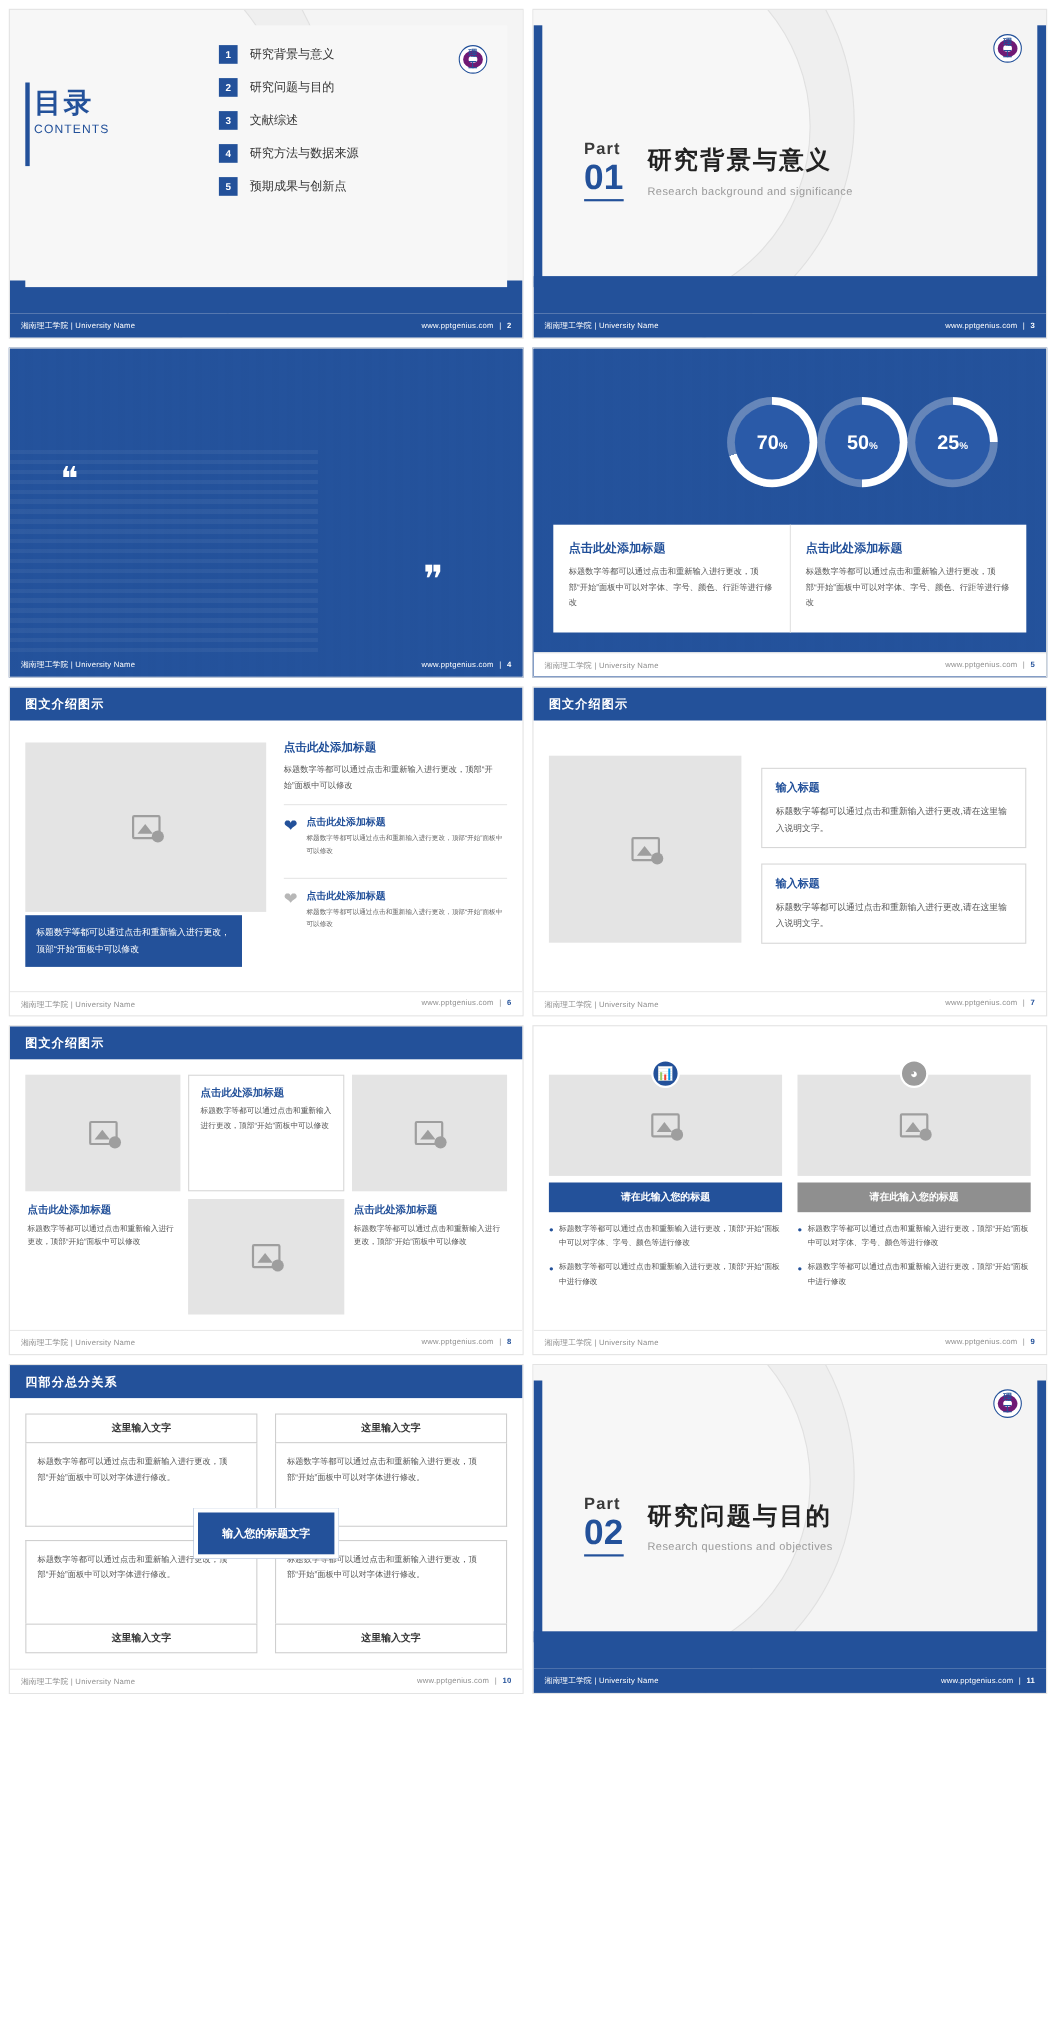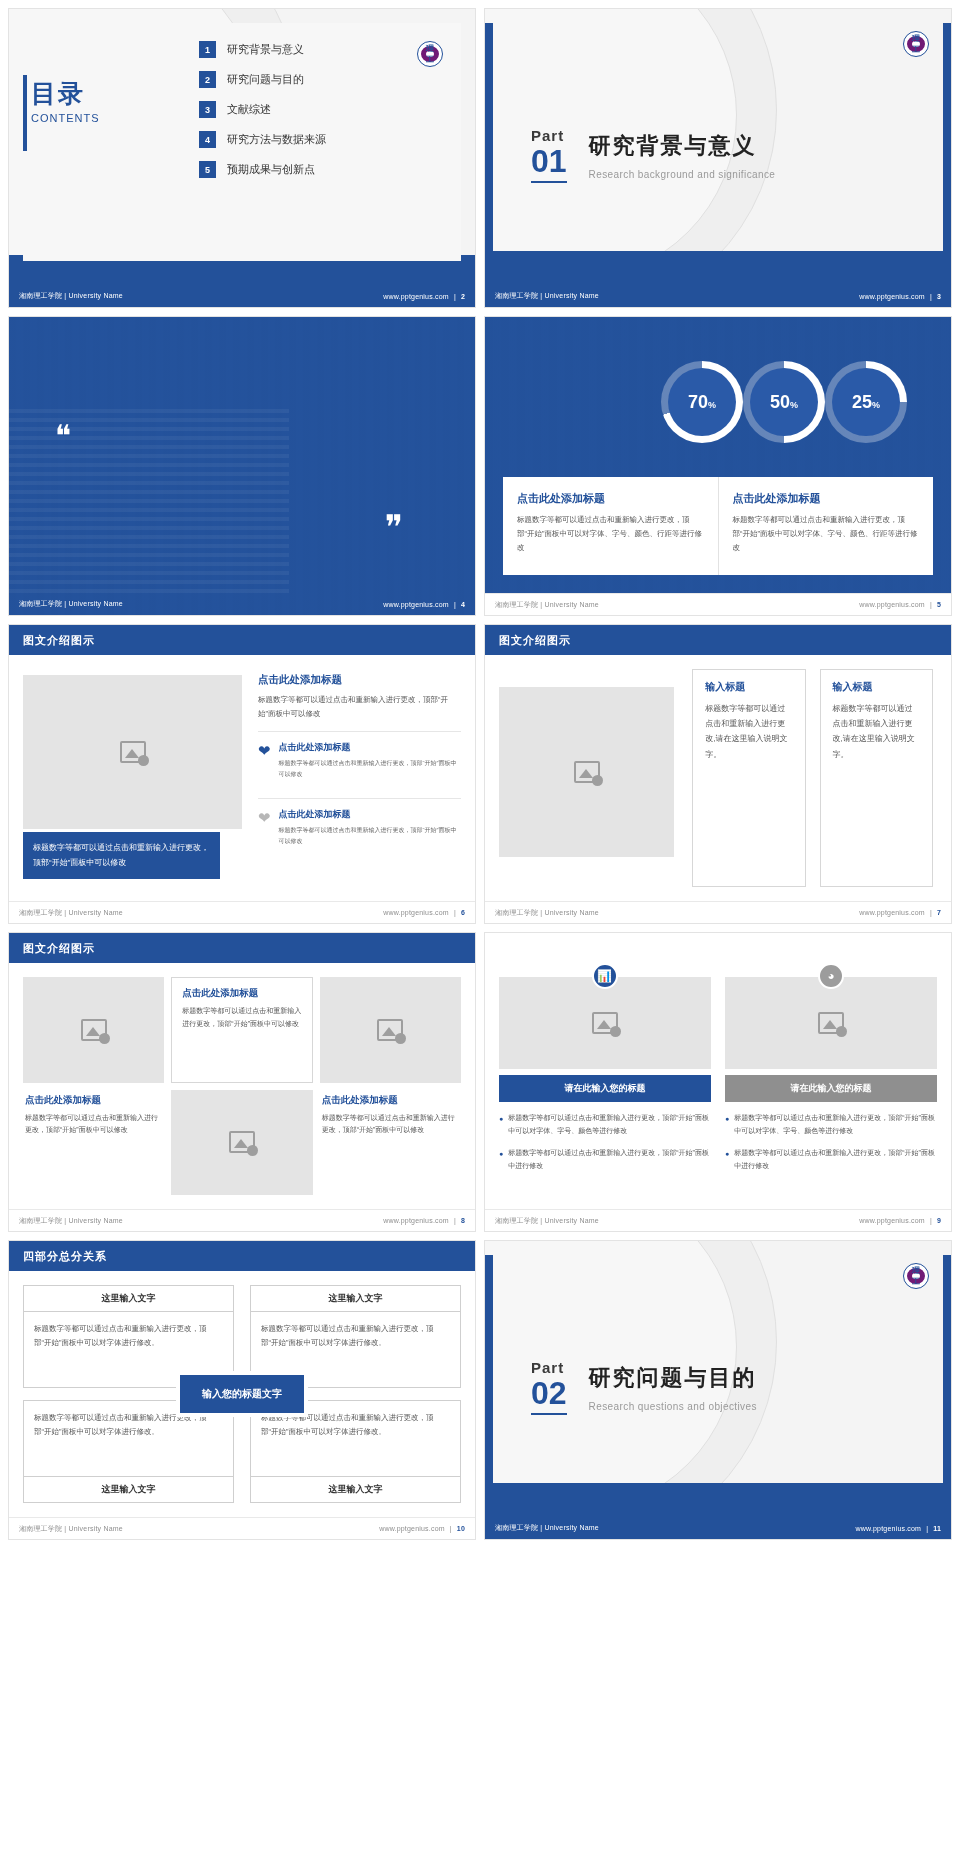--- a/index.html
+++ b/index.html
@@ -168,21 +168,21 @@
   .s6-p { font-size: 7.5px; color: #555; line-height: 1.85; }
   .s6-row { display: flex; gap: 8px; align-items: flex-start; padding: 9px 0; border-top: 1px solid #e6e6e6; margin-top: 10px; }
   .s6-row .ic { color: #23519a; font-size: 15px; line-height: 1; margin-top: 2px; }
   .s6-row .ic.grey { color: #b7b7b7; }
   .s6-row h5 { font-size: 9px; color: #23519a; margin-bottom: 4px; }
   .s6-row p { font-size: 6px; color: #666; line-height: 1.8; }
 
   
   .s7 { display: flex; gap: 18px; height: 100%; align-items: stretch; }
   .s7-img { width: 40%; margin: 18px 0 30px 0; }
-  .s7-right { flex: 1; display: flex; flex-direction: row; justify-content: center; gap: 14px; padding-right: 4px; }
+  .s7-right { flex: 1; display: flex; flex-direction: column; justify-content: center; gap: 14px; padding-right: 4px; }
   .s7-card { border: 1px solid #d7d7d7; padding: 10px 12px; }
   .s7-card h4 { font-size: 10px; color: #23519a; margin-bottom: 7px; }
   .s7-card p { font-size: 8px; color: #555; line-height: 1.9; }
 
   
   .s8 { height: 100%; display: grid; grid-template-columns: 1fr 1fr 1fr; grid-template-rows: 1fr 1fr; gap: 7px; }
   .s8 .cell { position: relative; }
   .s8 .txt { padding: 4px 2px; }
   .s8 .txt h4 { font-size: 9.5px; color: #23519a; font-weight: bold; margin-bottom: 5px; }
   .s8 .txt p { font-size: 7px; color: #555; line-height: 1.85; }

